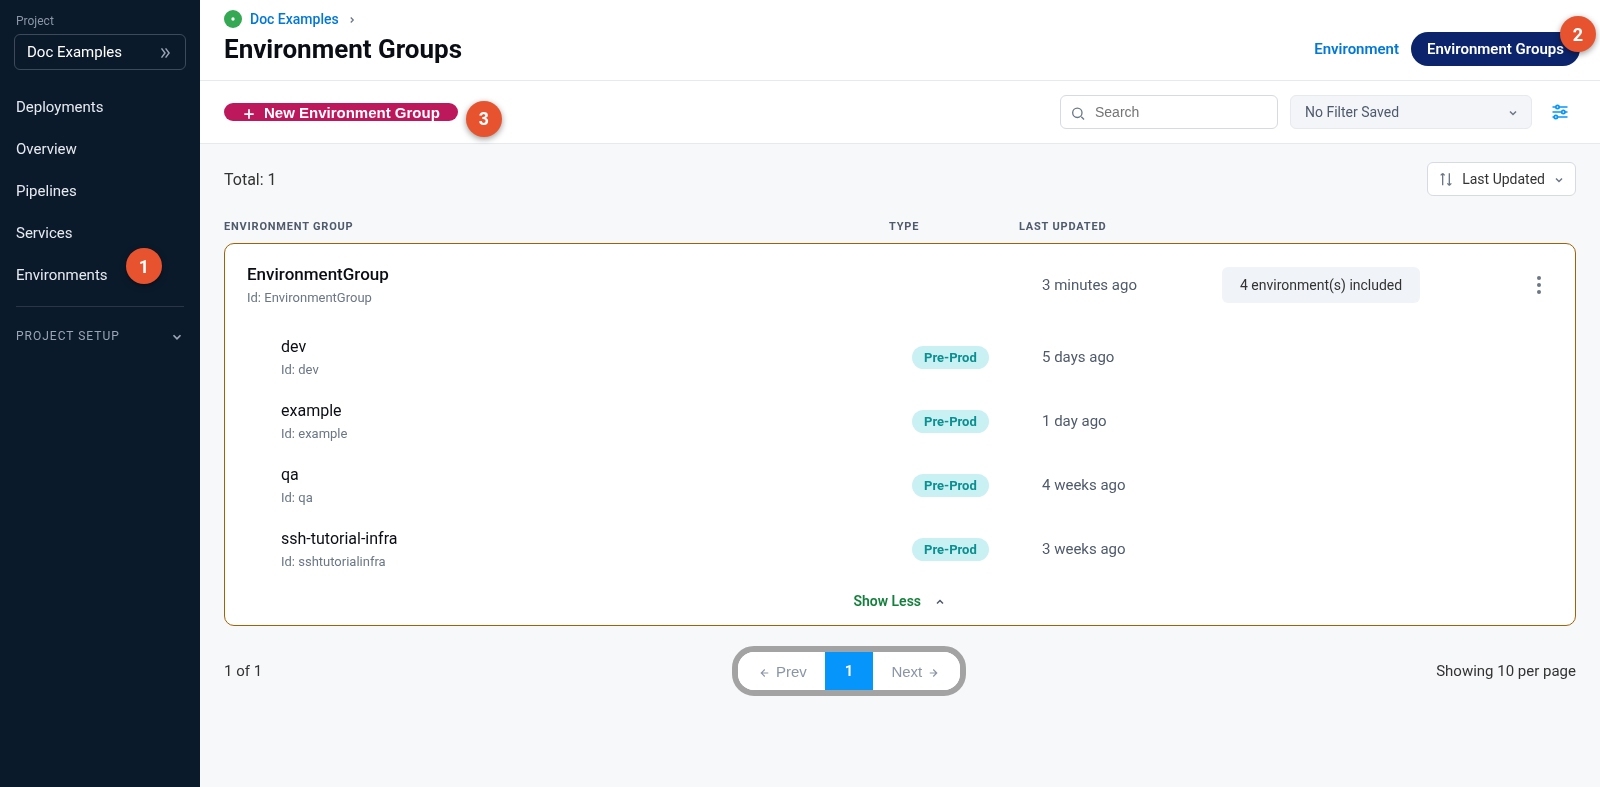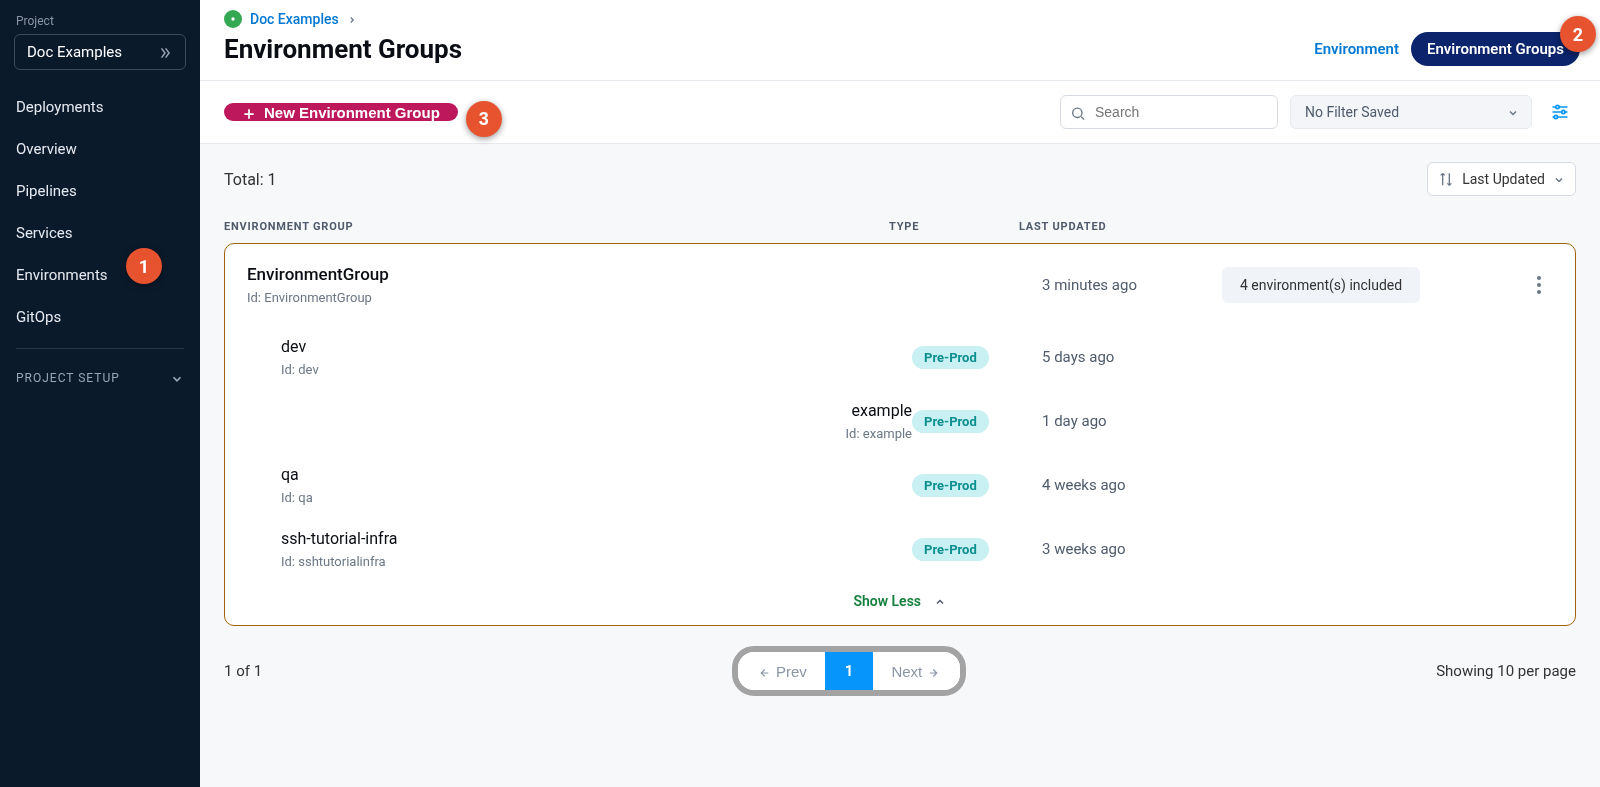--- a/index.html
+++ b/index.html
@@ -92,21 +92,20 @@
     </span>
   </div>
   <div class="sidebar-item">Deployments</div>
   <div class="sidebar-item">Overview</div>
   <div class="sidebar-item">Pipelines</div>
   <div class="sidebar-item">Services</div>
   <div class="sidebar-item" style="position:relative;">
     <span>Environments</span>
     <span class="callout c1">1</span>
   </div>
-  <div class="sidebar-item">GitOps</div>
   <div class="sidebar-separator"></div>
   <div class="sidebar-setup">
     <span>PROJECT SETUP</span>
     <span>
       <svg width="14" height="14" viewBox="0 0 24 24" fill="none" stroke="#9aa5b7" stroke-width="3">
           <path d="M6 9l6 6 6-6"></path>
         </svg>
     </span>
   </div>
 </aside>
@@ -222,21 +221,21 @@
       <div id="env-rows">
           <div class="env-row">
     <div class="col-name" style="flex:0 0 631px;">
       <div class="env-name">dev</div>
       <div class="env-id">Id: dev</div>
     </div>
     <div class="col-type"><span class="type-badge">Pre-Prod</span></div>
     <div class="col-updated updated-text">5 days ago</div>
   </div>
           <div class="env-row">
-    <div class="col-name" style="flex:0 0 631px;text-align:right;">
+    <div class="col-name" style="flex:0 0 631px;">
       <div class="env-name">example</div>
       <div class="env-id">Id: example</div>
     </div>
     <div class="col-type"><span class="type-badge">Pre-Prod</span></div>
     <div class="col-updated updated-text">1 day ago</div>
   </div>
           <div class="env-row">
     <div class="col-name" style="flex:0 0 631px;">
       <div class="env-name">qa</div>
       <div class="env-id">Id: qa</div>

